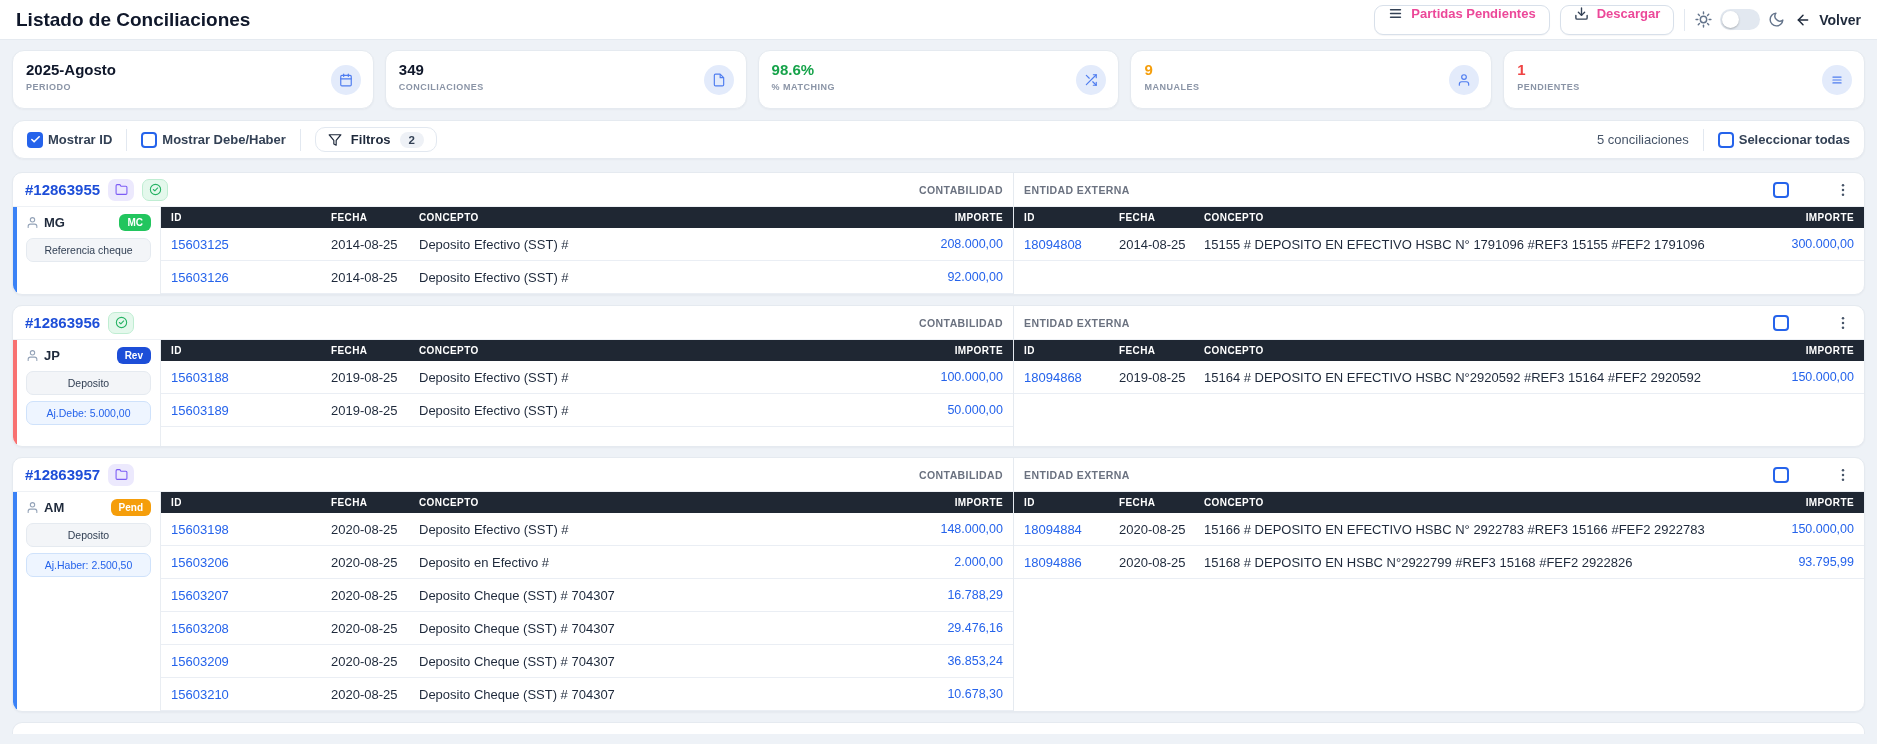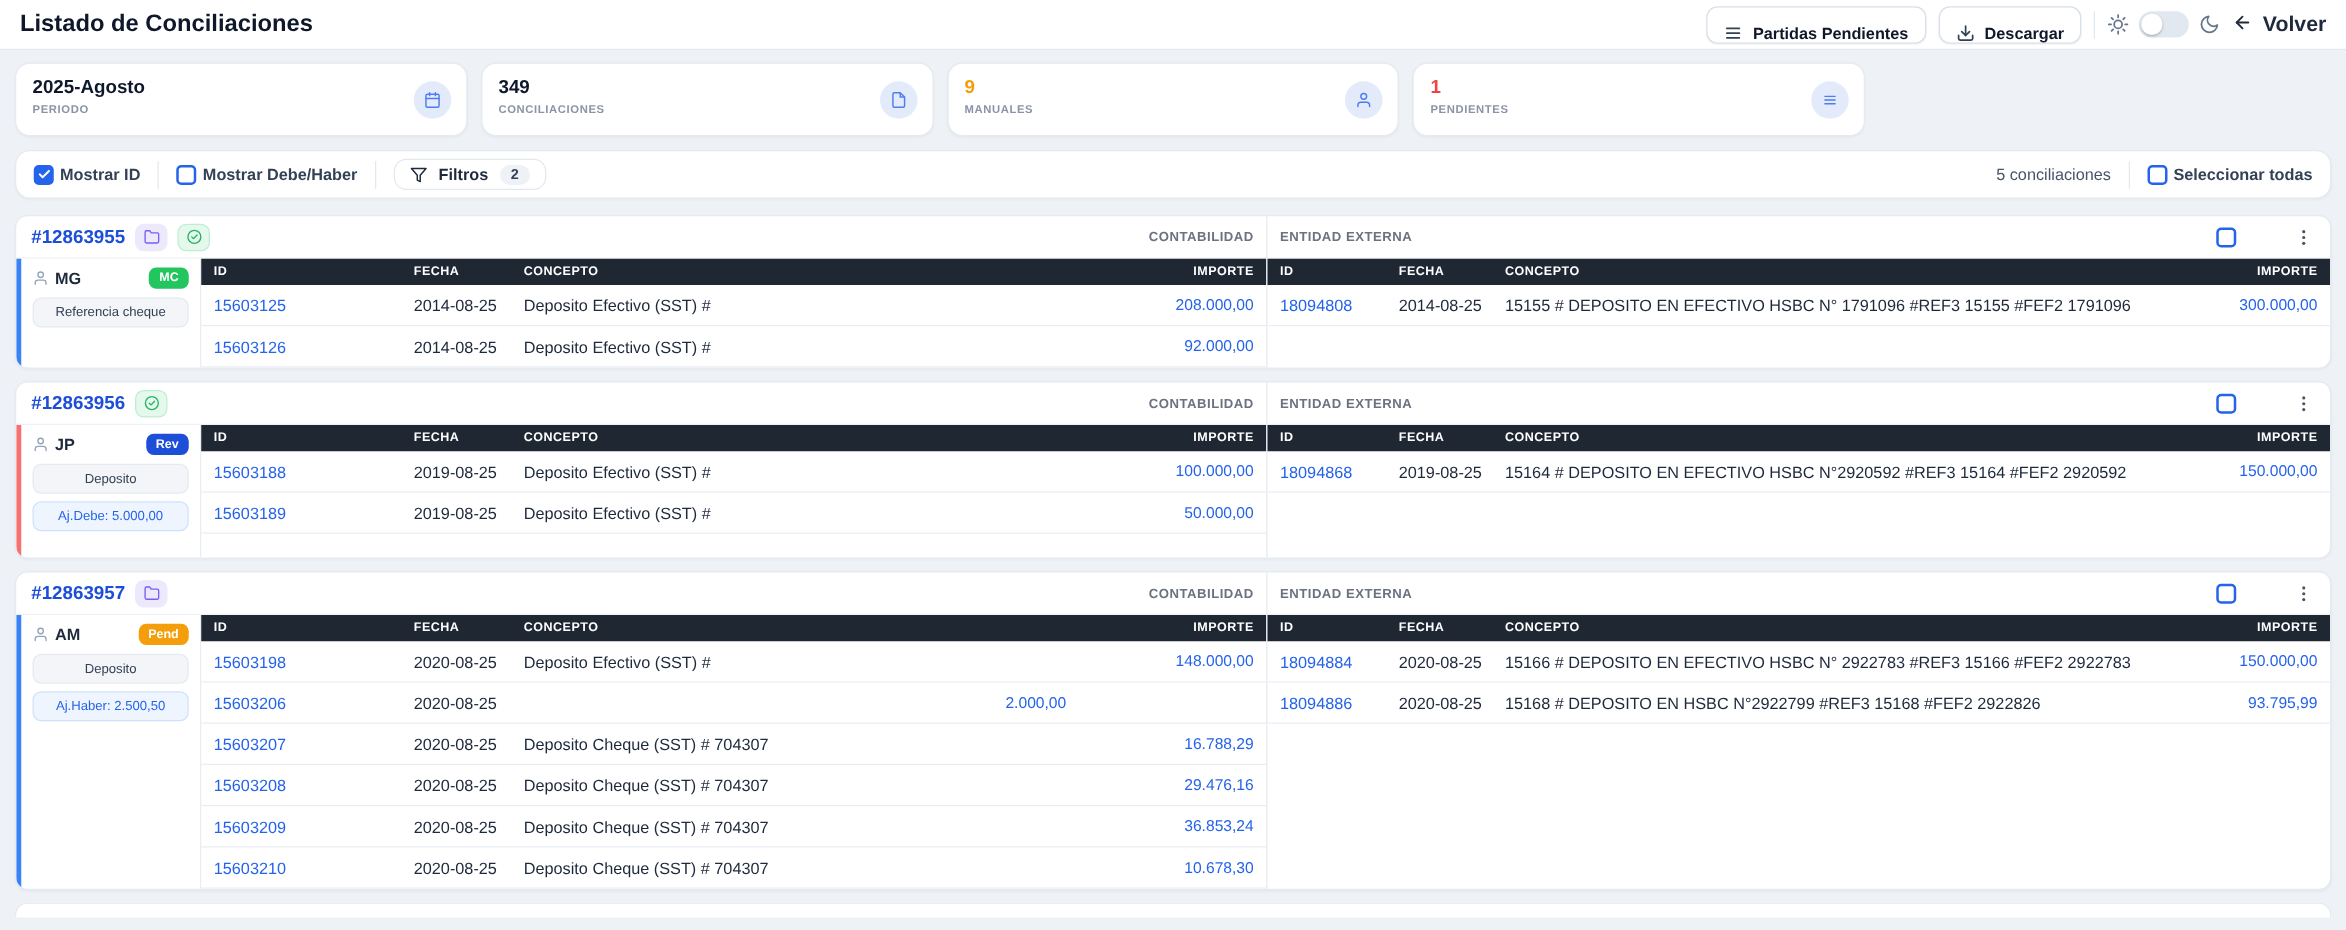--- a/index.html
+++ b/index.html
@@ -4,31 +4,31 @@
 <style>
   * { margin:0; padding:0; box-sizing:border-box; }
   html,body { width:1877px; height:744px; overflow:hidden; background:#eef2f7;
     font-family:"Liberation Sans","DejaVu Sans",sans-serif; color:#1e293b; }
 
   
   .app-header { height:40px; background:#fff; border-bottom:1px solid #e5eaf0;
     display:flex; align-items:center; padding:0 16px; }
   .page-title { font-size:19px; font-weight:700; color:#0f172a; }
   .header-actions { margin-left:auto; display:flex; align-items:center; gap:10px; }
-  .btn { display:flex; align-items:flex-end; gap:8px; background:#fff; border:1px solid #d8e0ea;
-    border-radius:9px; height:30px; padding:0 13px; font-size:13px; font-weight:600; color:#0f172a;
+  .btn { display:flex; align-items:flex-start; gap:8px; background:#fff; border:1px solid #d8e0ea;
+    border-radius:9px; height:30px; padding:0 13px; font-size:13px; font-weight:600; color:#ec4899;
     cursor:pointer; box-shadow:0 1px 1px rgba(15,23,42,.04); }
   .btn svg { width:15px; height:15px; stroke:#334155; }
   .v-sep { width:1px; height:22px; background:#e2e8f0; }
   .theme-group { display:flex; align-items:center; gap:8px; }
   .icon-plain { width:17px; height:17px; stroke:#64748b; }
   .toggle { width:40px; height:21px; border-radius:999px; background:#e2e8f0; position:relative; cursor:pointer; }
   .toggle .knob { position:absolute; top:2px; left:2px; width:17px; height:17px; border-radius:50%;
     background:#fff; box-shadow:0 1px 2px rgba(0,0,0,.25); }
-  .back-btn { display:flex; align-items:flex-start; gap:8px; background:none; border:none; font-size:17px;
+  .back-btn { display:flex; align-items:flex-start; gap:8px; background:none; border:none; font-size:14px;
     font-weight:600; color:#1e293b; cursor:pointer; }
   .back-btn svg { width:16px; height:16px; stroke:#1e293b; }
 
   
   .stats { display:grid; grid-template-columns:repeat(5,1fr); gap:11px; margin:10px 12px 0; }
   .stat-card { background:#fff; border:1px solid #e5eaf0; border-radius:12px; height:59px;
     padding:9px 13px; position:relative; box-shadow:0 1px 2px rgba(15,23,42,.04); }
   .stat-value { font-size:15px; font-weight:700; color:#0f172a; line-height:1.35; }
   .stat-label { font-size:9px; font-weight:600; color:#8a94a6; letter-spacing:.5px; margin-top:2px; }
   .stat-icon { position:absolute; right:12px; top:50%; transform:translateY(-50%);
@@ -167,20 +167,33 @@
     <div class="stat-value" style="color: rgb(15, 23, 42);">349</div>
     <div class="stat-label">CONCILIACIONES</div>
     <div class="stat-icon">
         <svg viewBox="0 0 24 24" fill="none" stroke-width="2" stroke-linejoin="round">
           <path d="M14 2H6a2 2 0 0 0-2 2v16a2 2 0 0 0 2 2h12a2 2 0 0 0 2-2V8z"></path>
           <polyline points="14 2 14 8 20 8"></polyline>
         </svg>
       </div>
   </div>
   <div class="stat-card">
+    <div class="stat-value" style="color: rgb(22, 163, 74);">98.6%</div>
+    <div class="stat-label">% MATCHING</div>
+    <div class="stat-icon">
+        <svg viewBox="0 0 24 24" fill="none" stroke-width="2" stroke-linecap="round" stroke-linejoin="round">
+          <polyline points="16 3 21 3 21 8"></polyline>
+          <line x1="4" y1="20" x2="21" y2="3"></line>
+          <polyline points="21 16 21 21 16 21"></polyline>
+          <line x1="15" y1="15" x2="21" y2="21"></line>
+          <line x1="4" y1="4" x2="9" y2="9"></line>
+        </svg>
+      </div>
+  </div>
+  <div class="stat-card">
     <div class="stat-value" style="color: rgb(245, 158, 11);">9</div>
     <div class="stat-label">MANUALES</div>
     <div class="stat-icon">
         <svg viewBox="0 0 24 24" fill="none" stroke-width="2" stroke-linecap="round" stroke-linejoin="round">
           <path d="M20 21v-2a4 4 0 0 0-4-4H8a4 4 0 0 0-4 4v2"></path>
           <circle cx="12" cy="7" r="4"></circle>
         </svg>
       </div>
   </div>
   <div class="stat-card">
@@ -446,20 +459,21 @@
         <div class="rows">
             <div class="row">
               <a class="cell id-link">15603198</a>
               <span class="cell">2020-08-25</span>
               <span class="cell">Deposito Efectivo (SST) #</span>
               <span class="cell importe">148.000,00</span>
             </div>
             <div class="row">
               <a class="cell id-link">15603206</a>
               <span class="cell">2020-08-25</span>
+              <span class="cell">Deposito en Efectivo #</span>
               <span class="cell importe">2.000,00</span>
             </div>
             <div class="row">
               <a class="cell id-link">15603207</a>
               <span class="cell">2020-08-25</span>
               <span class="cell">Deposito Cheque (SST) # 704307</span>
               <span class="cell importe">16.788,29</span>
             </div>
             <div class="row">
               <a class="cell id-link">15603208</a>

